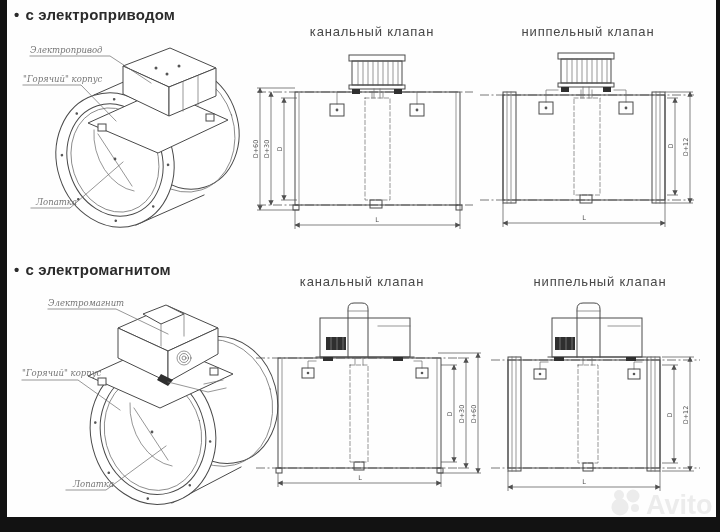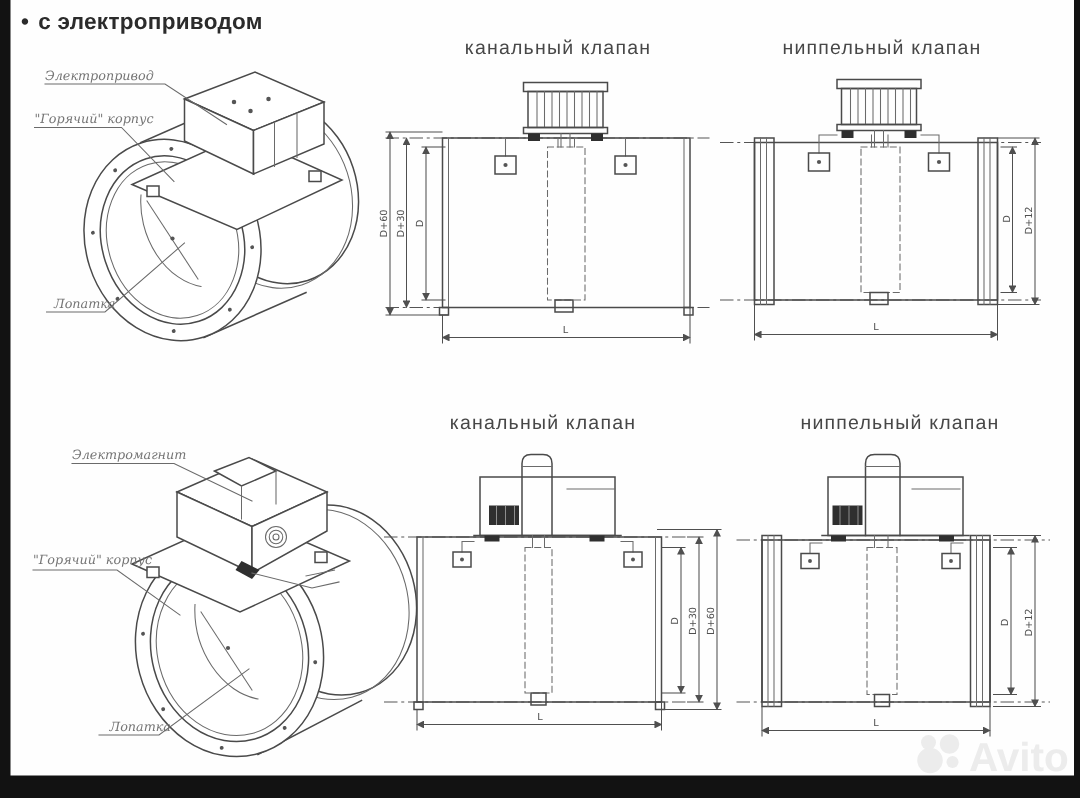--- a/index.html
+++ b/index.html
@@ -24,20 +24,23 @@
   .wm-c{fill:#ececec;}
 </style>
 </head>
 <body>
 
 <div id="screen">
 
   <div class="sec-header" style="left:14px;top:6px;">
     <span class="bullet">•</span><span>с электроприводом</span>
   </div>
+  <div class="sec-header" style="left:14px;top:261px;">
+    <span class="bullet">•</span><span>с электромагнитом</span>
+  </div>
 
   <svg class="draw" style="left:18px;top:28px;" width="230" height="230" viewBox="0 0 230 230">
     <defs>
       <marker id="arr" viewBox="0 0 10 10" refX="9" refY="5" markerWidth="7.5" markerHeight="7.5" orient="auto-start-reverse">
         <path d="M0,0 L10,5 L0,10 z" fill="#4f4f4f"></path>
       </marker>
     </defs>
     <g>
       <ellipse class="wf" cx="168" cy="100" rx="52" ry="62" transform="rotate(-18 168 100)"></ellipse>
       <ellipse class="lt" cx="164" cy="103" rx="52" ry="62" transform="rotate(-18 164 103)" fill="#fff"></ellipse>

